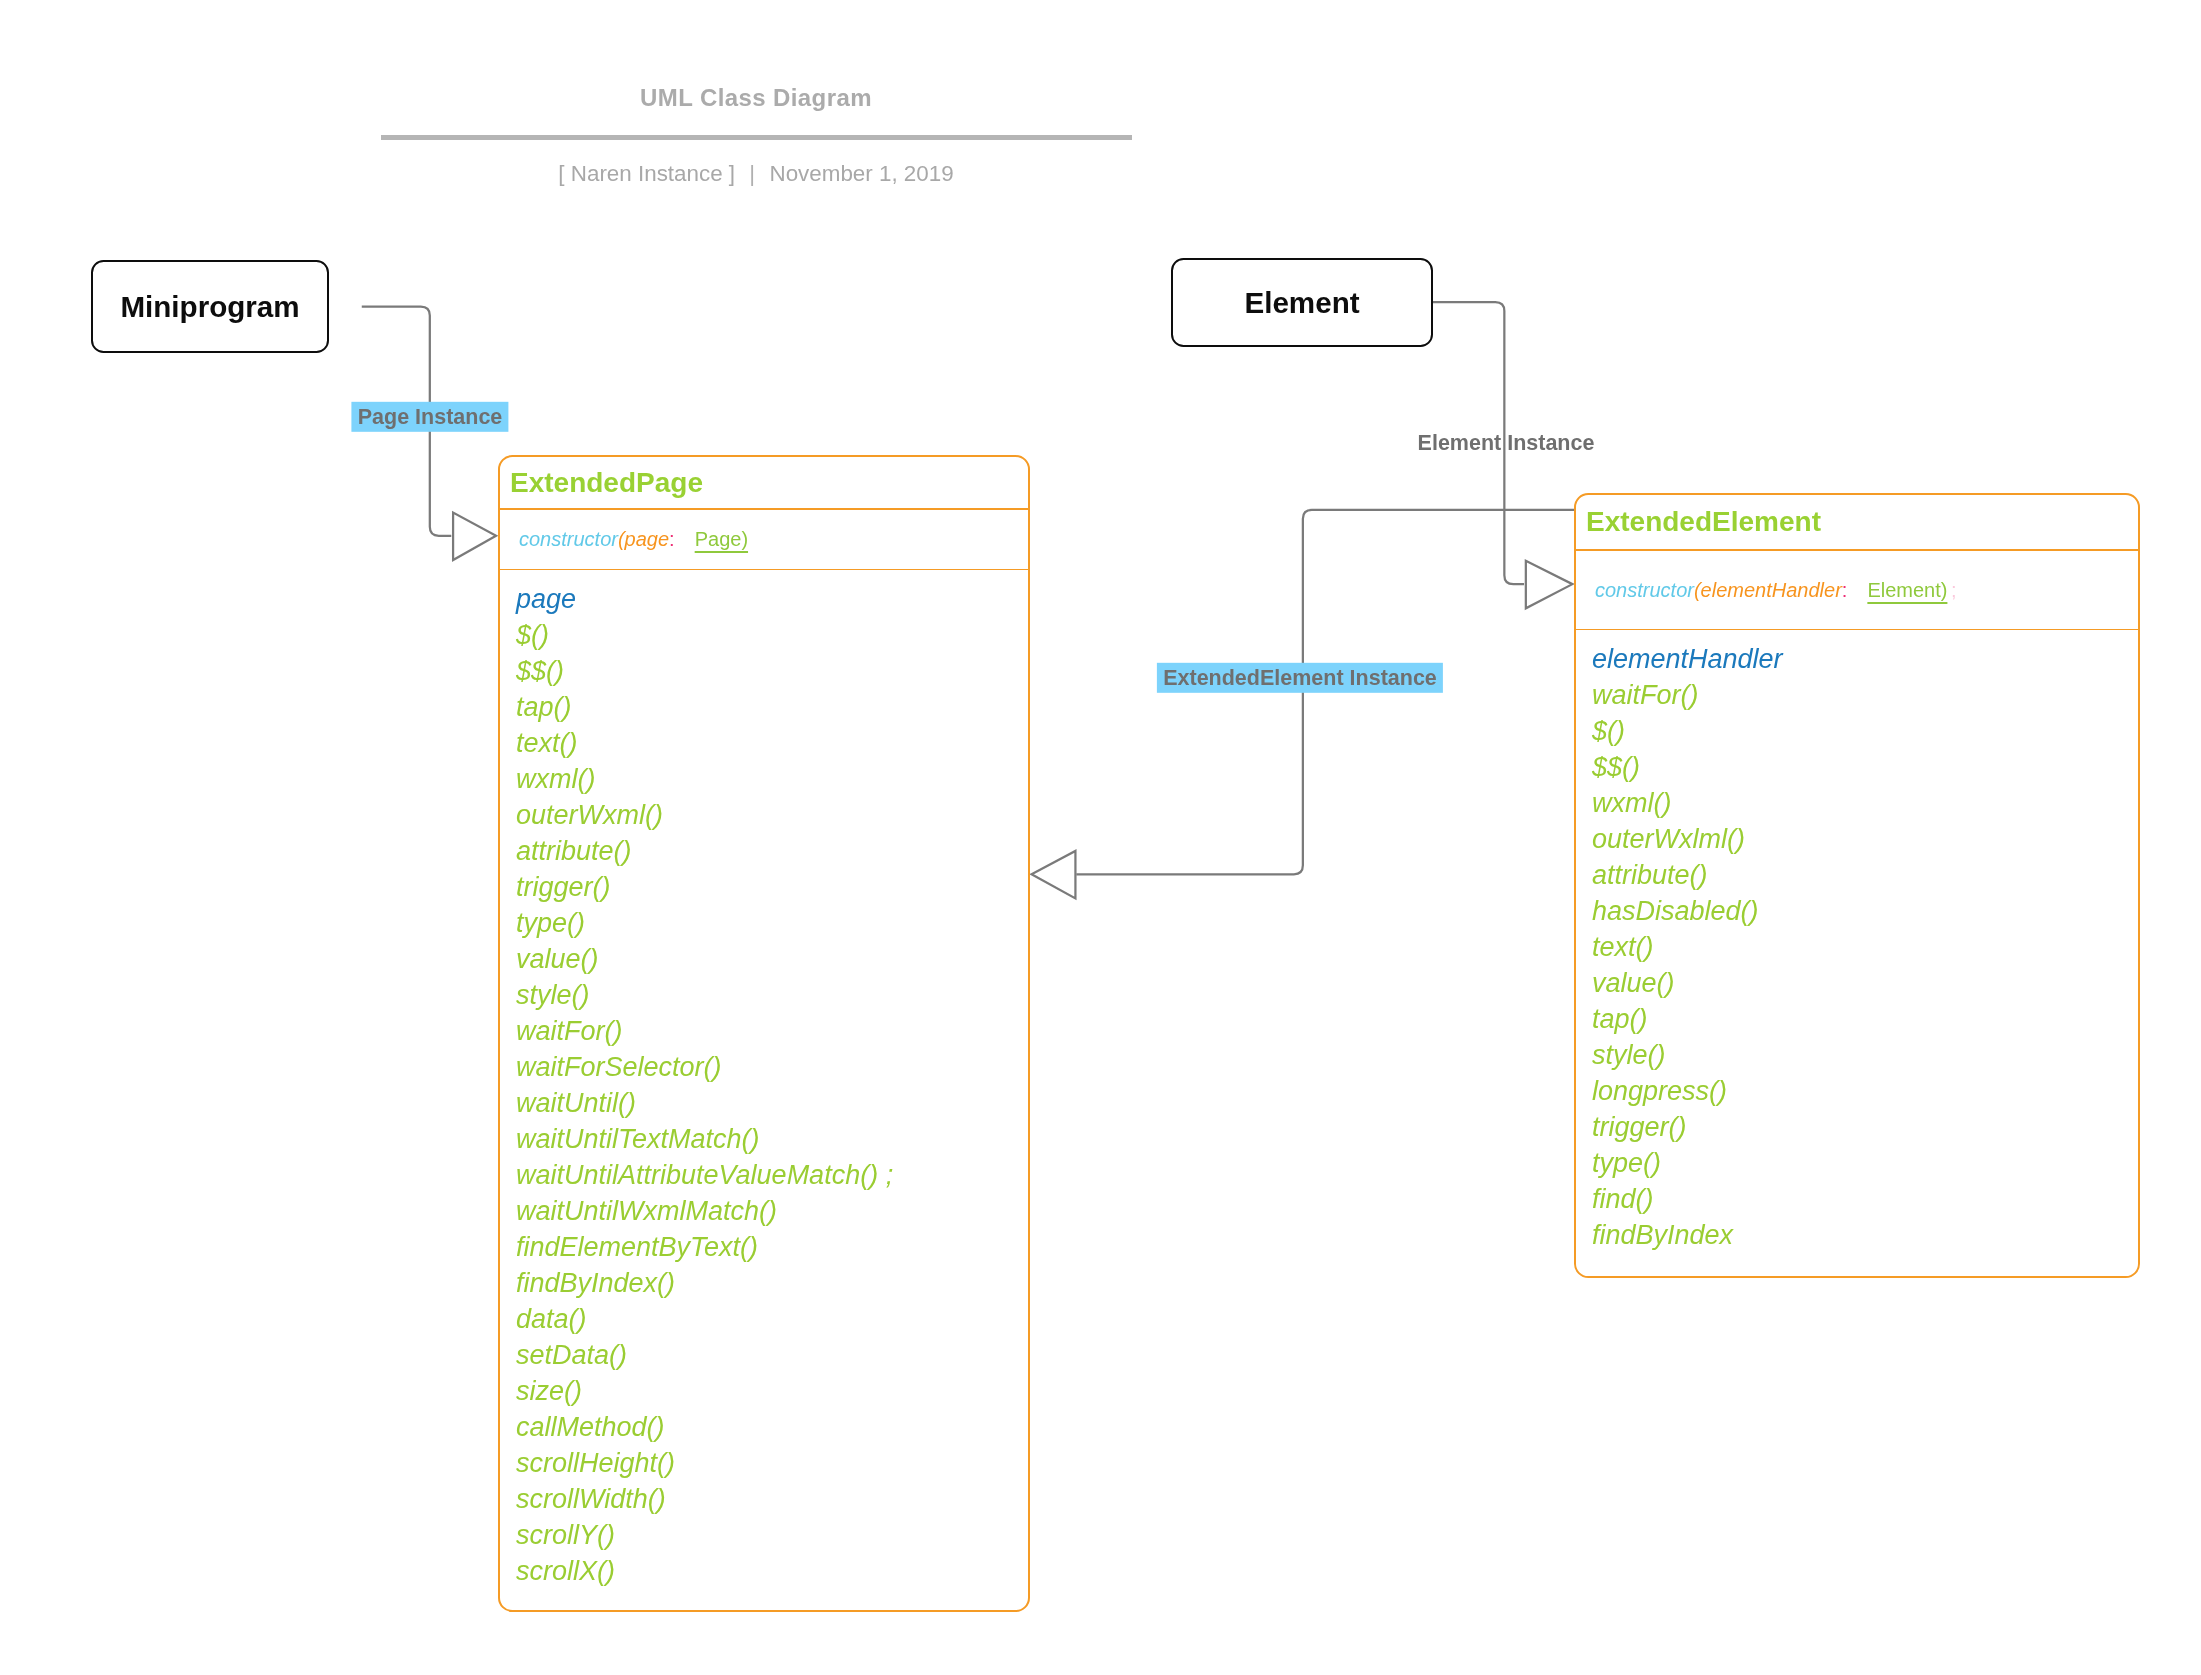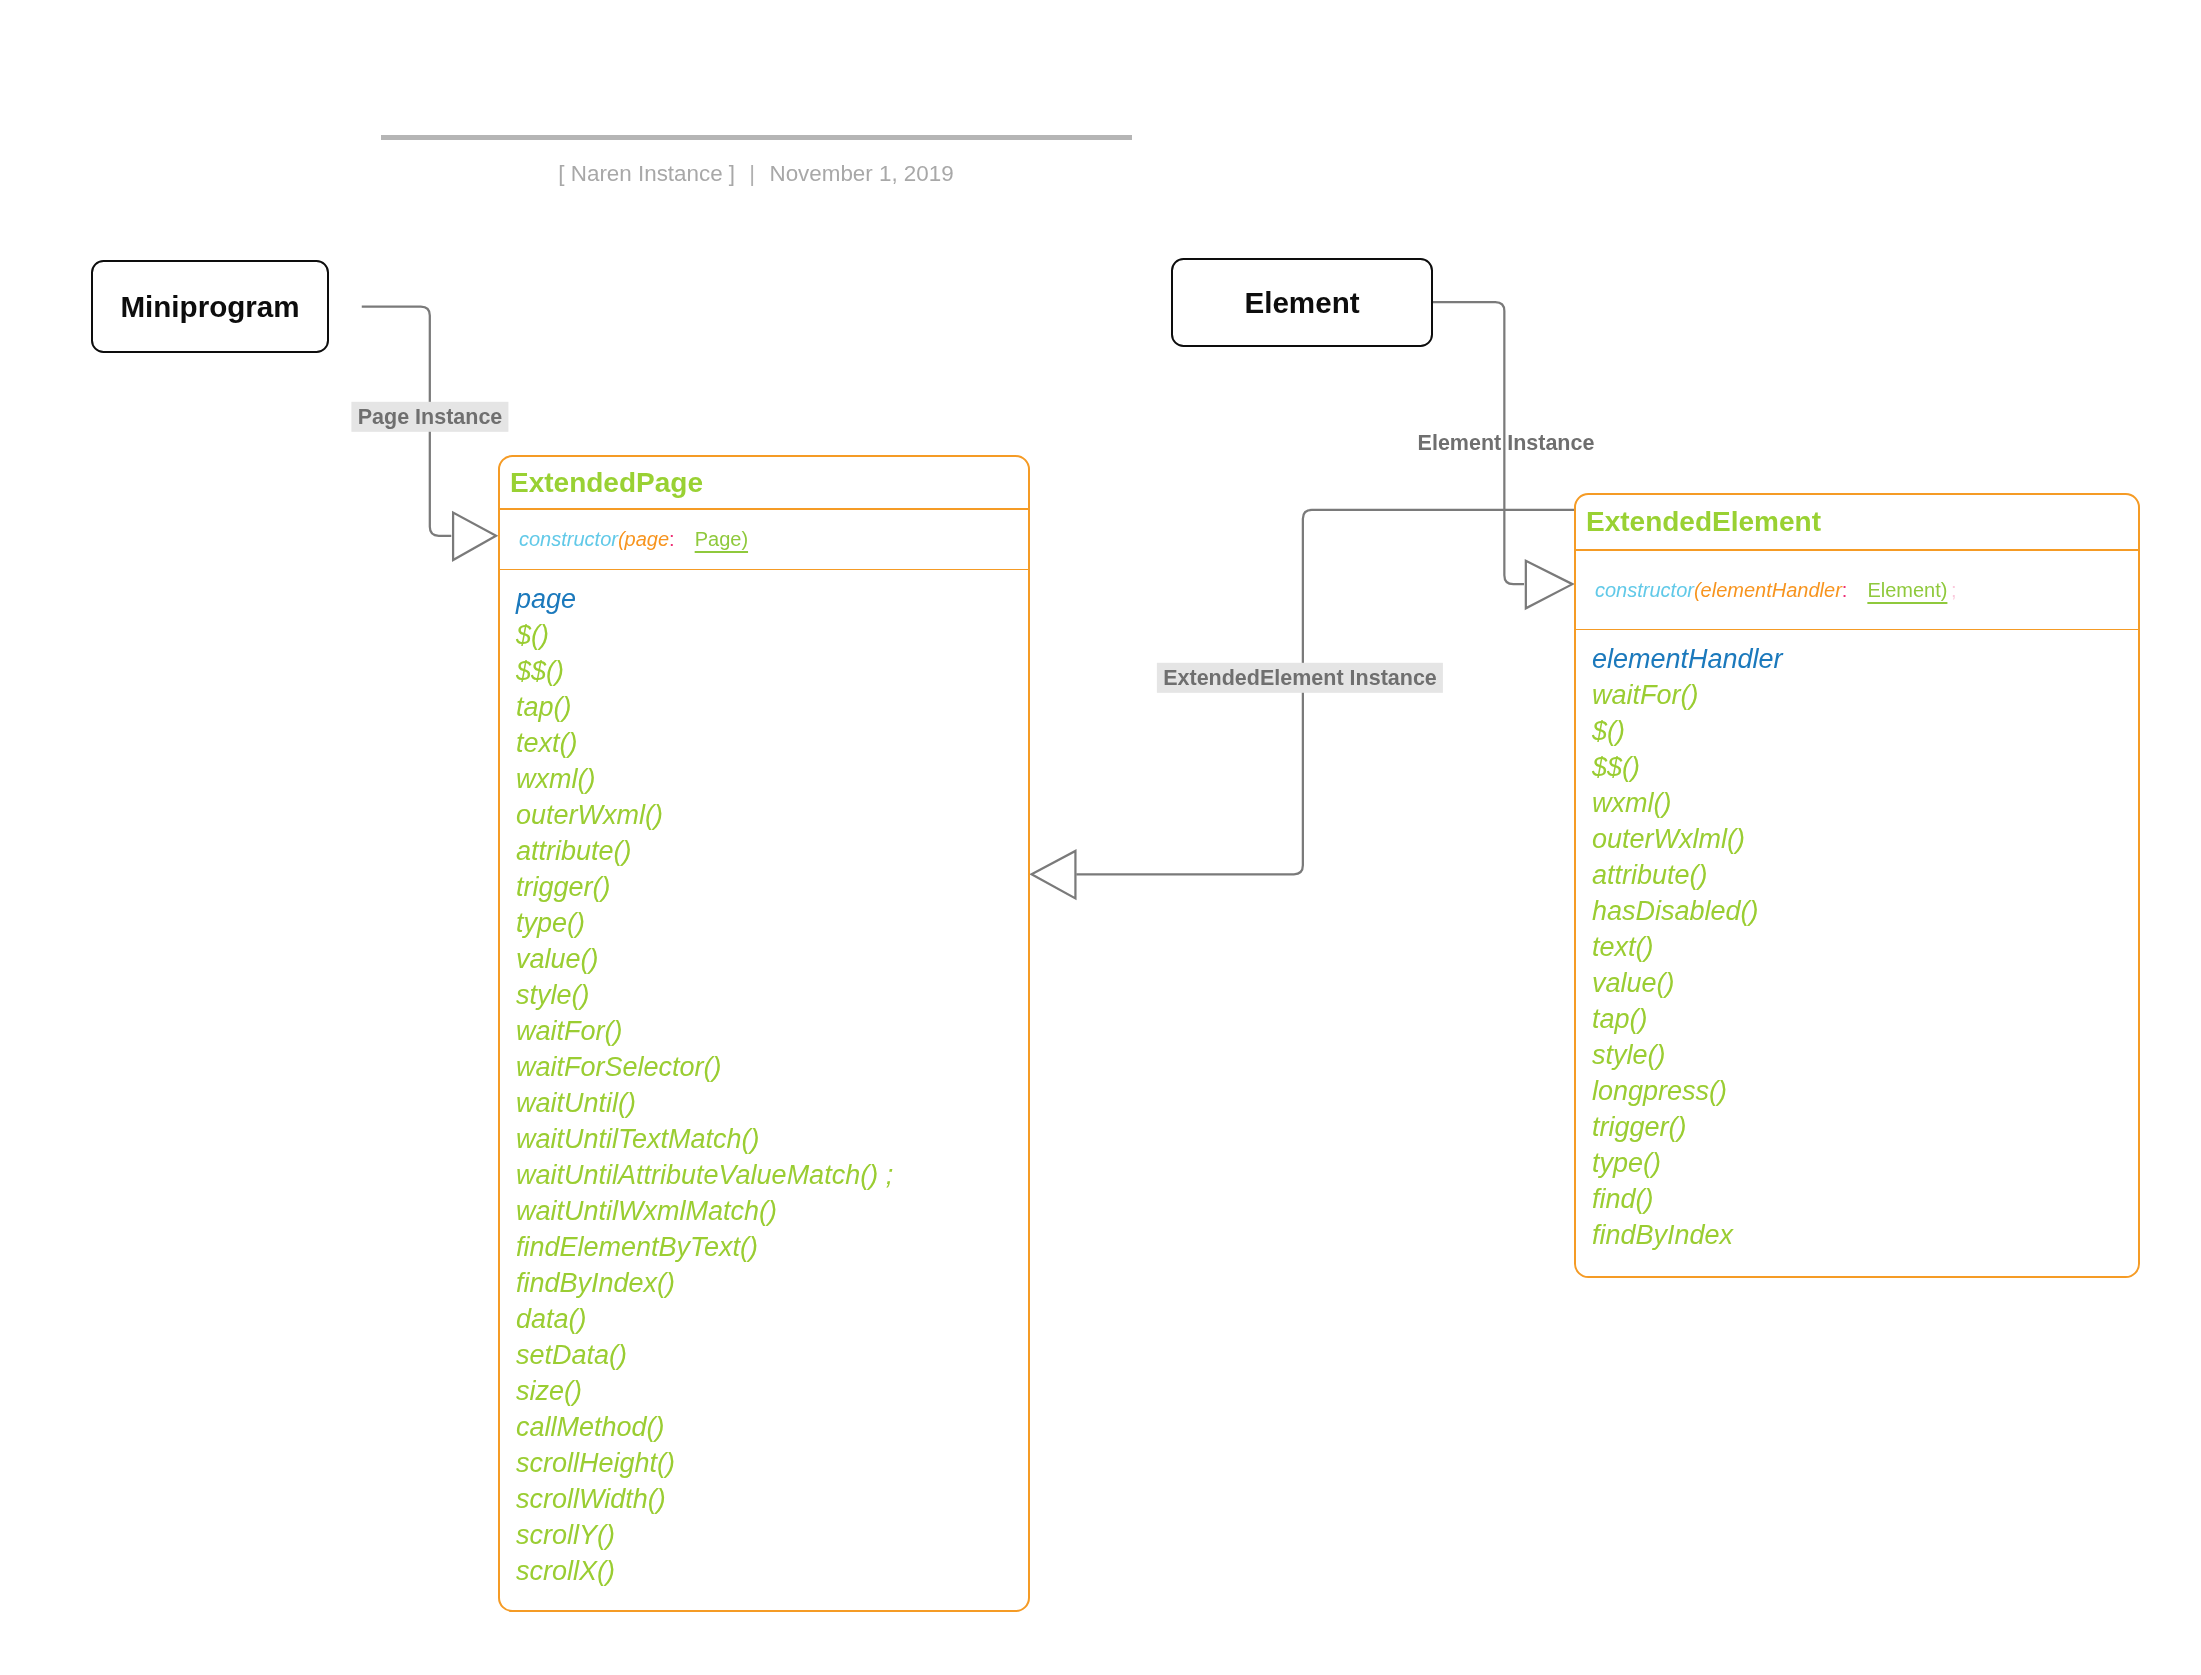--- a/index.html
+++ b/index.html
@@ -92,21 +92,21 @@
     height:36px;display:flex;align-items:center;
     font-size:27px;font-style:italic;color:var(--green-method);
     white-space:pre;
   }
   .member-line.property{color:var(--blue-property);}
   .method-lines{display:contents;}
   
   .rel-label{
     position:absolute;transform:translate(-50%,-50%);
     font-size:21.5px;font-weight:bold;color:var(--gray-label);
-    background:#e5e5e5;padding:2.7px 6.3px;white-space:nowrap;z-index:2;
+    background:#7dd3fc;padding:2.7px 6.3px;white-space:nowrap;z-index:2;
   }
   .rel-label.transparent{background:transparent;}
   .label-page-instance{left:430px;top:417px;}
   .label-element-instance{left:1506px;top:443px;}
   .label-extended-element-instance{left:1300px;top:678px;}
   
   .connectors{position:absolute;left:0;top:0;z-index:1;}
   .connectors path{fill:none;stroke:var(--gray-connector);stroke-width:2.5px;}
   .connectors polygon{fill:#ffffff;stroke:var(--gray-connector);stroke-width:2.5px;}
 </style>
@@ -120,20 +120,21 @@
     <path d="M 404 342 H 470 Q 480 342 480 352 V 588 Q 480 598 490 598 H 504"></path>
     <polygon points="506,572 506,625 554,598"></polygon>
 
     <path d="M 1600 337 H 1670 Q 1680 337 1680 347 V 642 Q 1680 652 1690 652 H 1702"></path>
     <polygon points="1704,626 1704,679 1756,652"></polygon>
 
     <path d="M 1758 569 H 1465 Q 1455 569 1455 579 V 966 Q 1455 976 1445 976 H 1202"></path>
     <polygon points="1201,950 1201,1003 1152,976"></polygon>
   </svg>
 
+  <div class="doc-title">UML Class Diagram</div>
   <div class="title-rule"></div>
   <div class="doc-byline">
     <span>[ Naren Instance ]</span><span class="sep">|</span><span>November 1, 2019</span>
   </div>
 
   <div class="rel-label label-page-instance">Page Instance</div>
   <div class="rel-label transparent label-element-instance">Element Instance</div>
   <div class="rel-label label-extended-element-instance">ExtendedElement Instance</div>
 
   <div class="node node-miniprogram">

